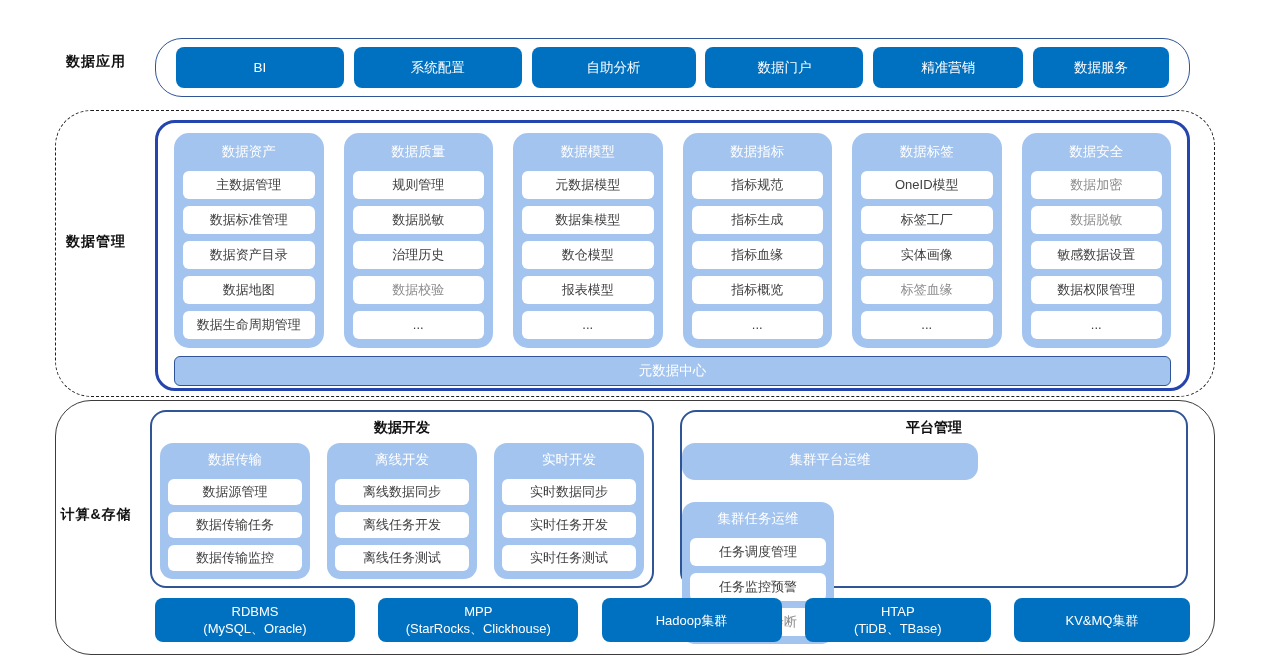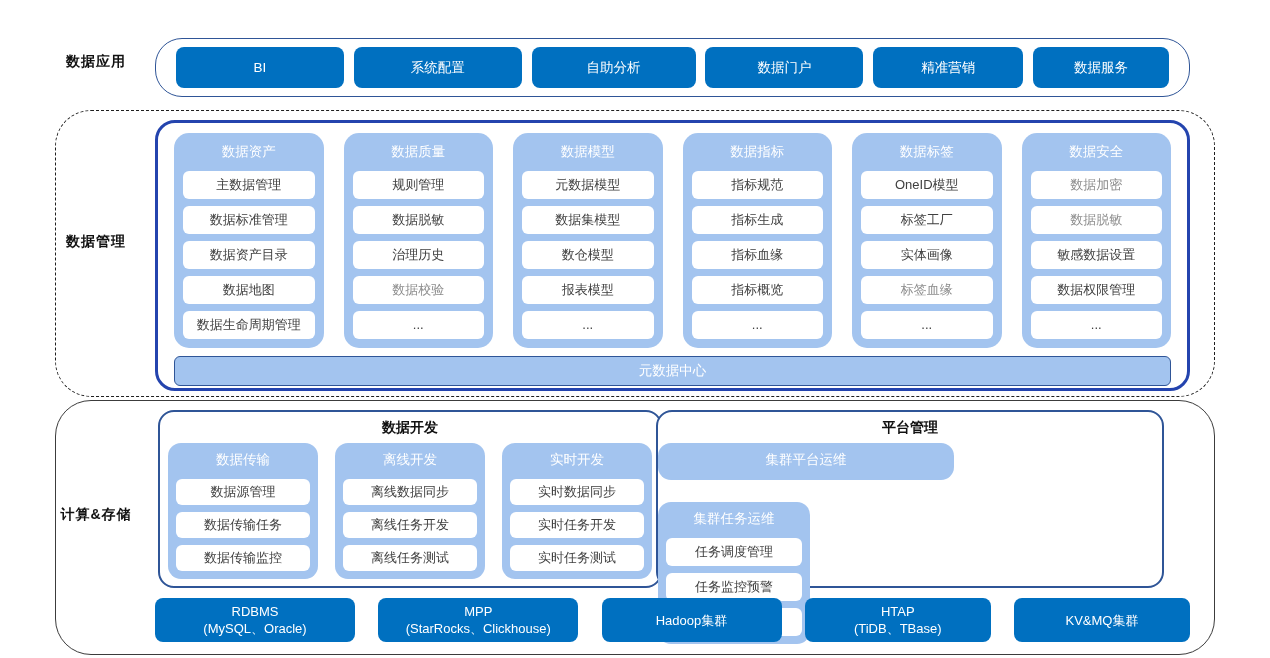--- a/index.html
+++ b/index.html
@@ -61,22 +61,22 @@
 
   
   .compute-box{
     position:absolute;left:55px;top:400px;width:1160px;height:255px;
     border:1.5px solid #3c3c3c;border-radius:36px;box-sizing:border-box;
   }
   .panel{
     position:absolute;top:410px;height:178px;border:2px solid #2F5597;
     border-radius:16px;box-sizing:border-box;background:#fff;
   }
-  #dev-panel{left:158px;width:504px;}
-  #platform-panel{left:656px;width:508px;}
+  #dev-panel{left:150px;width:504px;}
+  #platform-panel{left:680px;width:508px;}
   .panel-title{text-align:center;font-weight:bold;font-size:14px;color:#111;margin-top:7px;}
   .panel-cols{display:flex;justify-content:center;gap:17px;margin-top:6px;}
   .dcol{
     width:150px;background:#A3C4EF;border-radius:13px;
     padding:5px 8px 8px 8px;box-sizing:border-box;
   }
   .dcol-title{height:24px;line-height:24px;text-align:center;color:#fff;font-size:13.5px;}
   .dcol .cell{height:26px;line-height:26px;}
   #platform-panel .panel-cols{gap:22px;flex-direction:column;}
   .ops-col{width:296px;background:#A3C4EF;border-radius:13px;padding:5px 10px 8px 10px;box-sizing:border-box;}

